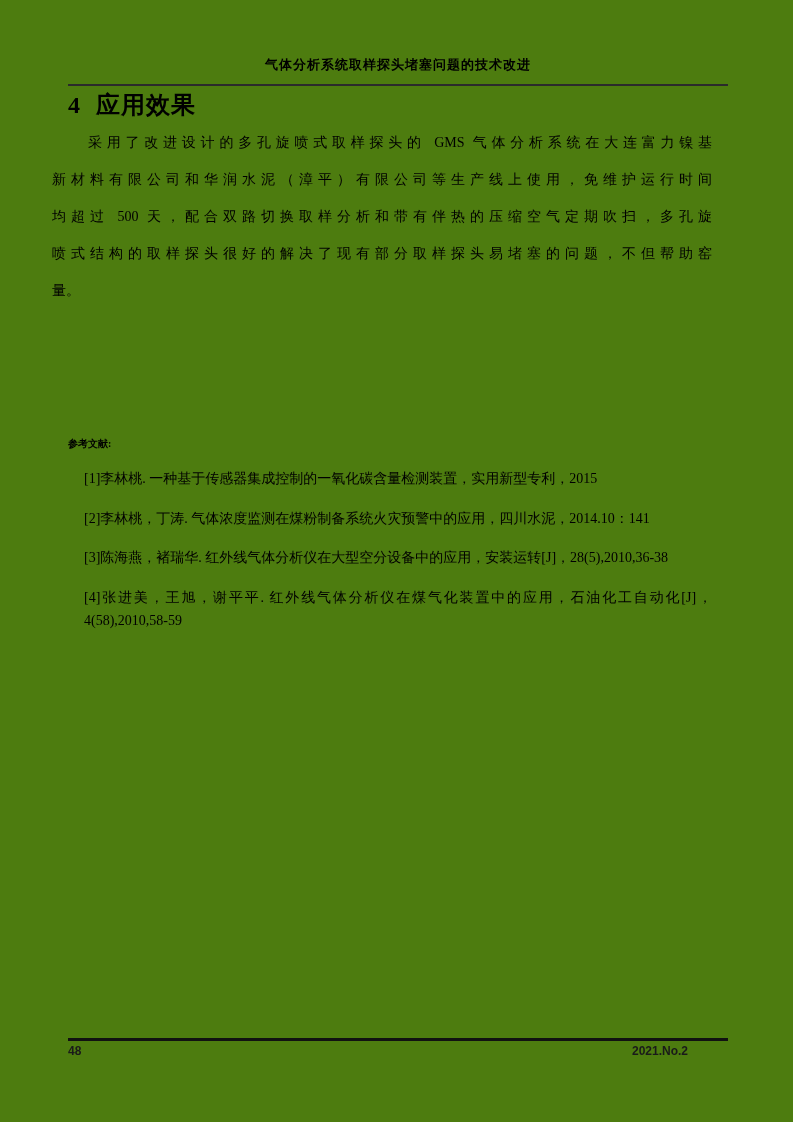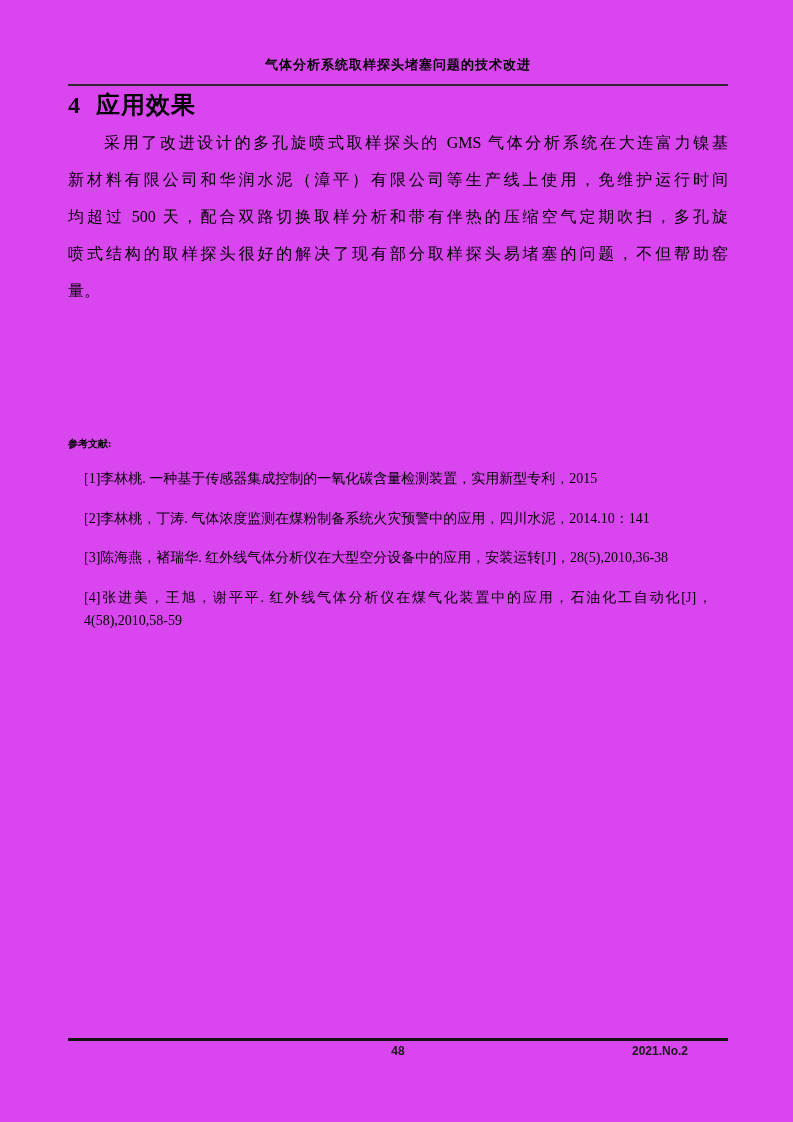--- a/index.html
+++ b/index.html
@@ -4,21 +4,21 @@
 <style>
   html, body {
     margin: 0;
     padding: 0;
     background: #ffffff;
   }
   .page {
     position: relative;
     width: 793px;
     height: 1122px;
-    background: #d946ef;
+    background: #4d7c0f;
     overflow: hidden;
     font-family: "Liberation Serif", "DejaVu Serif", serif;
     color: #000000;
     text-decoration: underline;
   }
 
   
   .header-title {
     position: absolute;
     left: 68px;
@@ -48,24 +48,24 @@
   }
   .section-heading .num {
     display: inline-block;
     margin-right: 16px;
     letter-spacing: 0;
   }
 
   
   .body-text {
     position: absolute;
-    left: 68px;
+    left: 52px;
     width: 660px;
     top: 124px;
-    font-size: 16px;
+    font-size: 14px;
   }
   .body-line {
     height: 37px;
     line-height: 37px;
     text-align: justify;
     text-align-last: justify;
     white-space: normal;
   }
   .body-line.indent { padding-left: 36px; }
   .body-line.last   { text-align-last: left; }
@@ -96,21 +96,20 @@
     right: 65px;
     top: 1038px;
     height: 3px;
     background: #111111;
   }
   .footer-page {
     position: absolute;
     left: 68px;
     right: 65px;
     top: 1044px;
-    text-align: center;
     font-family: "Liberation Sans", sans-serif;
     font-size: 12px;
     font-weight: bold;
     color: #1a1a1a;
   }
   .footer-issue {
     position: absolute;
     right: 105px;
     top: 1044px;
     font-family: "Liberation Sans", sans-serif;

